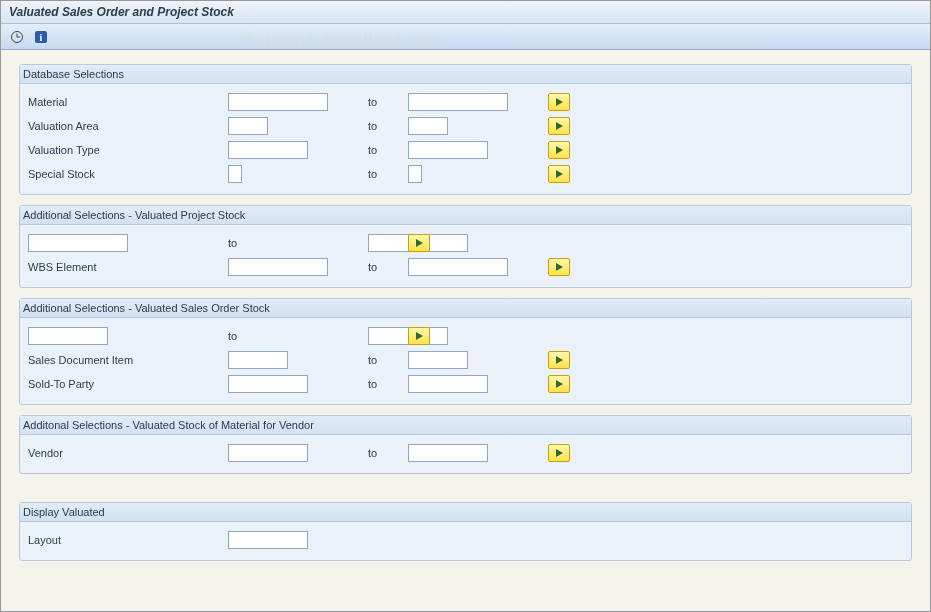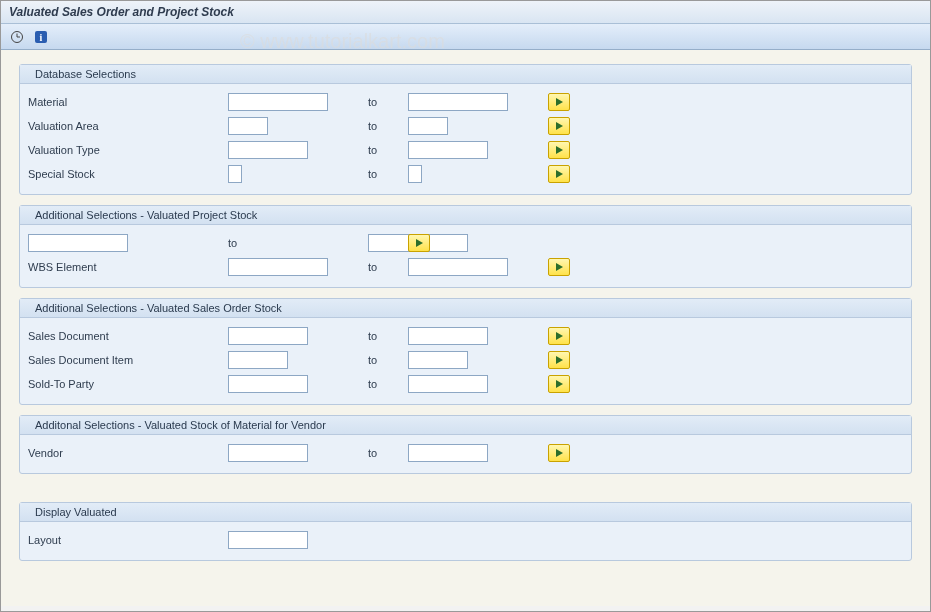--- a/index.html
+++ b/index.html
@@ -48,21 +48,21 @@
 .content { padding: 14px 18px; background: #f5f4ec; height: calc(100% - 28px - 26px); overflow: auto;}
 .group {
   border: 1px solid #b8c9de;
   border-radius: 3px;
   margin-bottom: 10px;
   background: #eaf1f9;
 }
 .group-header {
   background: linear-gradient(#e2ecf7,#d3e1f1);
   border-bottom: 1px solid #b8c9de;
-  padding: 3px 15px;
+  padding: 3px 3px;
   font-size: 11px;
   color: #2a3a4e;
 }
 .group-body { padding: 6px 8px 8px; }
 .row {
   display: grid;
   grid-template-columns: 200px 140px 40px 140px 40px;
   align-items: center;
   height: 24px;
 }
@@ -177,21 +177,20 @@
             <span class="arrow-icon"></span>
           </span>
       </div>
     </div>
   </div>
 
   <div class="group">
     <div class="group-header">Additional Selections - Valuated Sales Order Stock</div>
     <div class="group-body">
       <div class="row">
-        <label>Sales Document</label>
         <input class="text w80" style="">
         <span class="to">to</span>
         <input class="text w80" style="">
         <span class="multi-btn">
             <span class="arrow-icon"></span>
           </span>
       </div>
       <div class="row">
         <label>Sales Document Item</label>
         <input class="text w60" style="">

